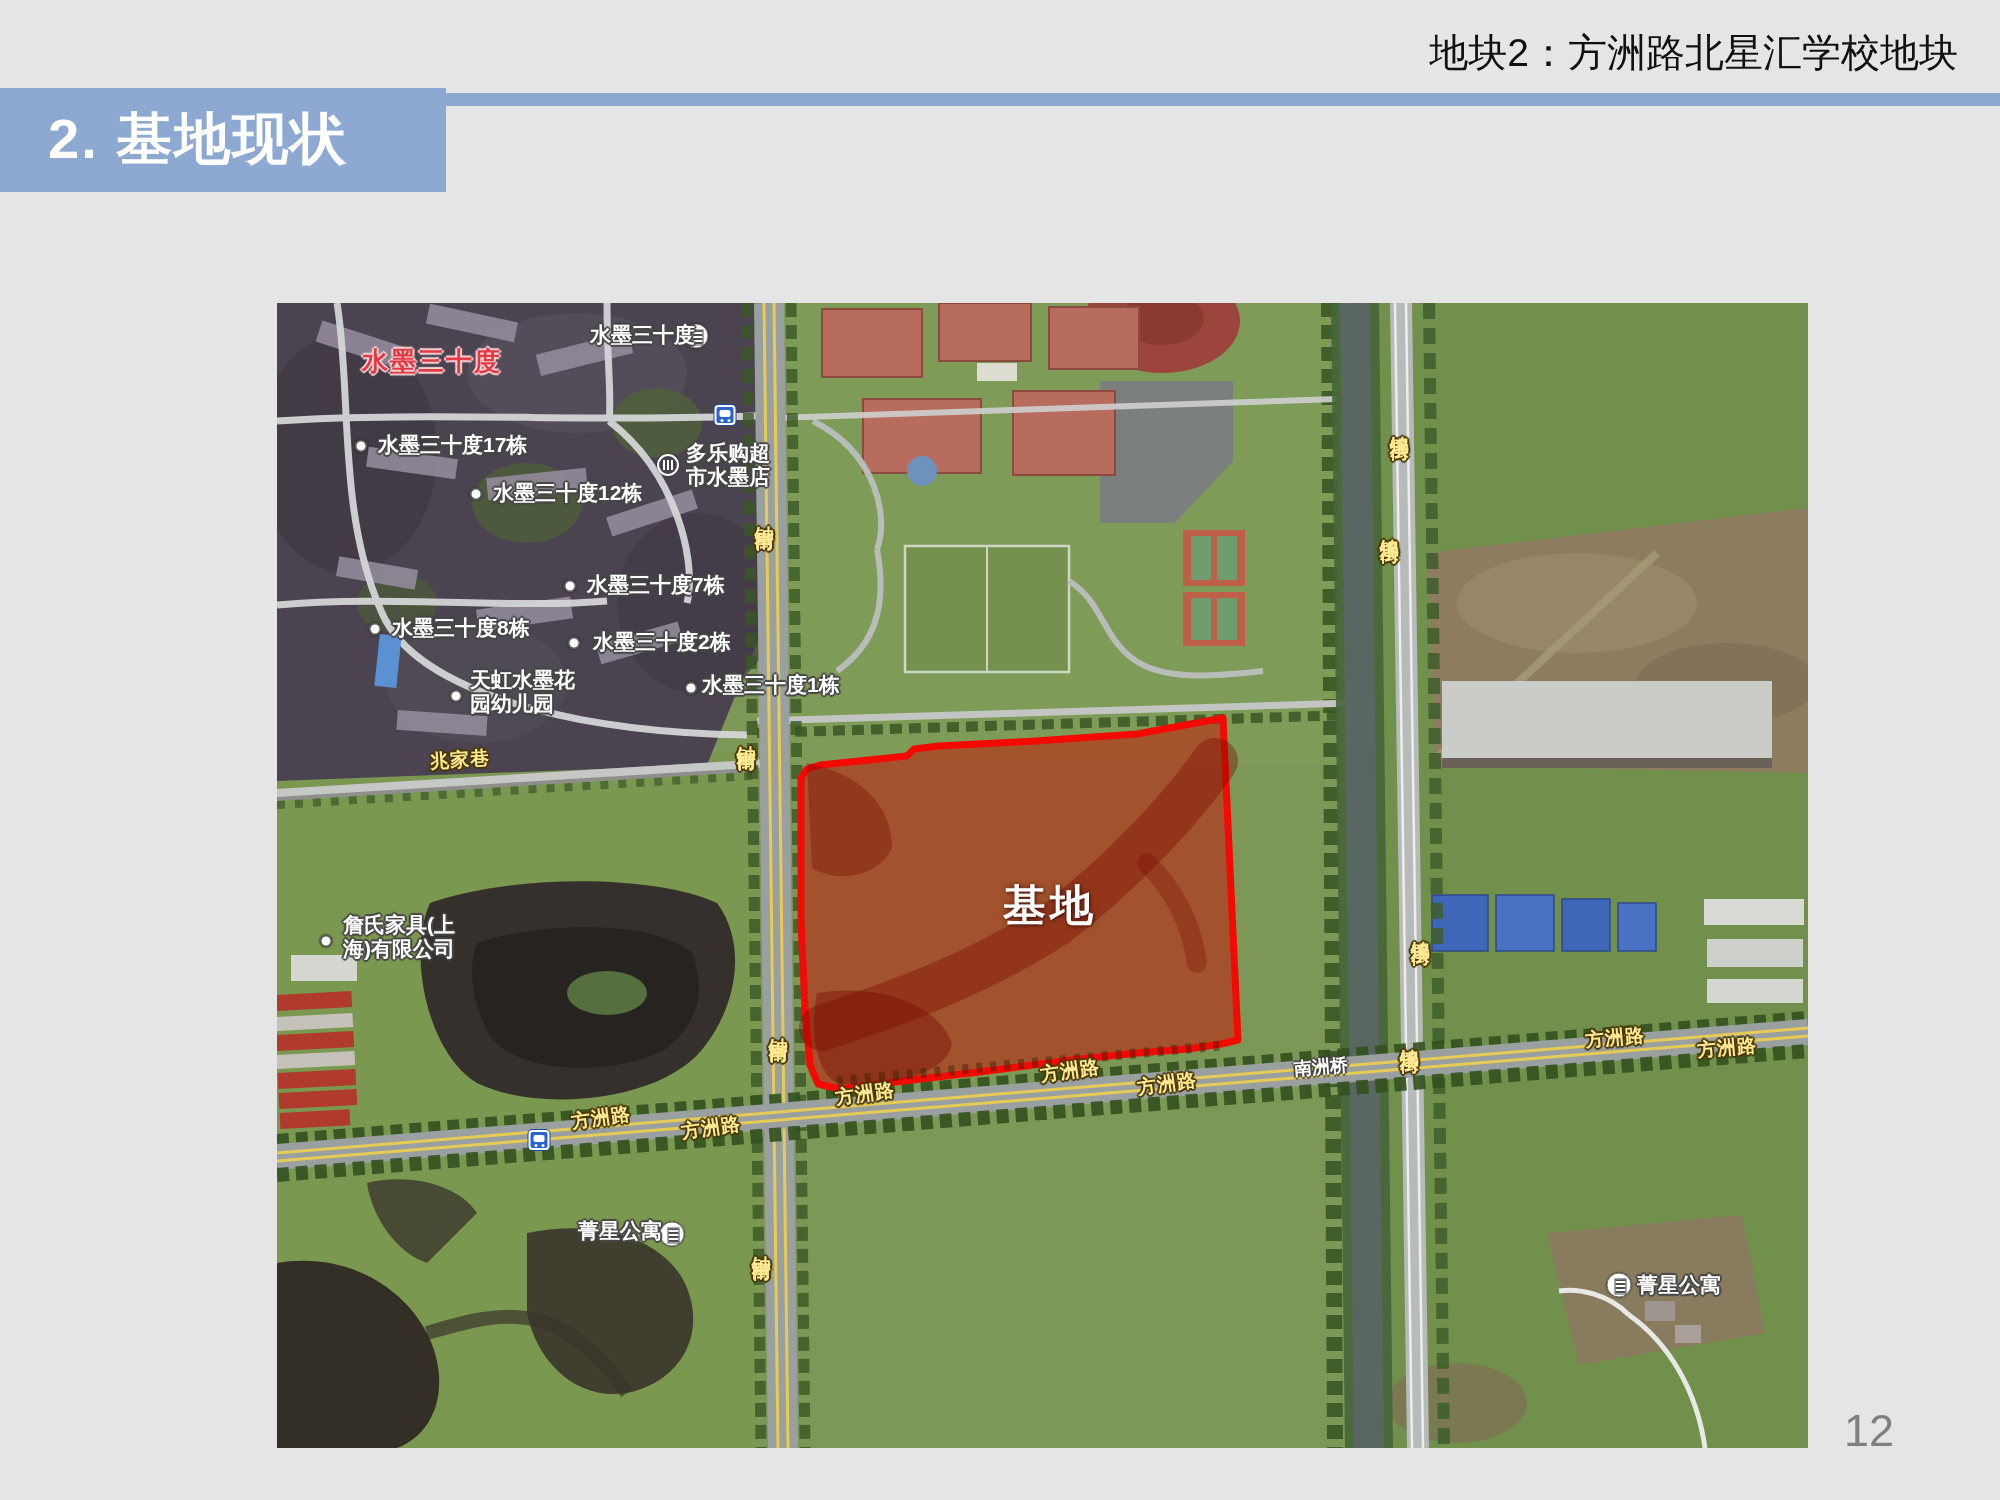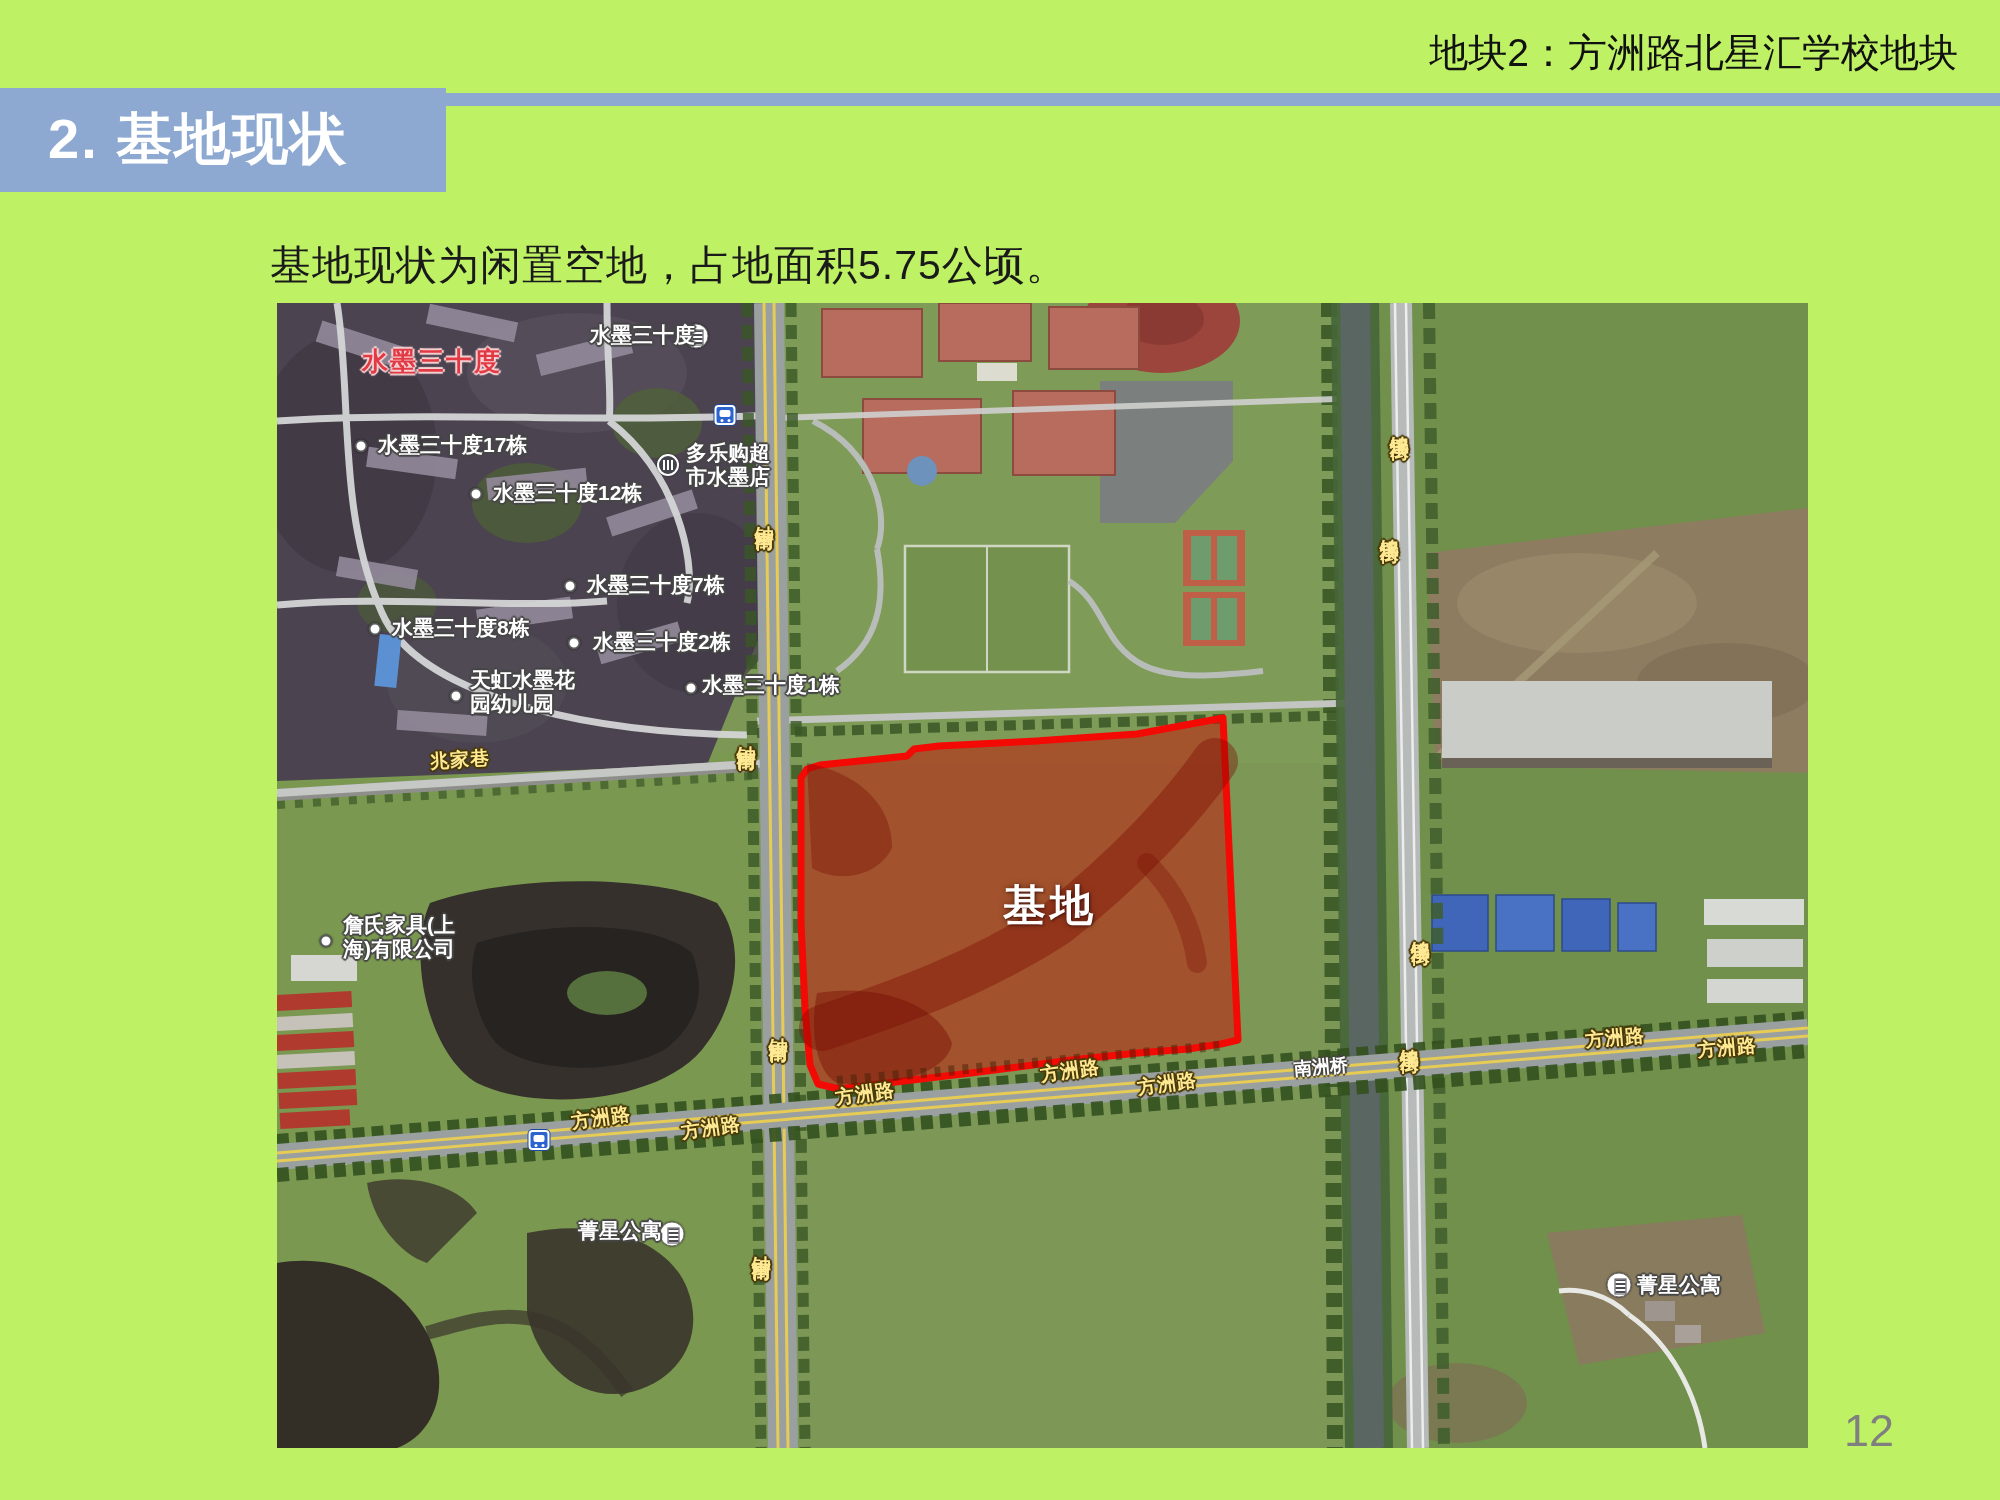--- a/index.html
+++ b/index.html
@@ -1,16 +1,16 @@
 <!DOCTYPE html>
 <html><head>
 <meta charset="utf-8">
 <style>
   html,body{margin:0;padding:0;background:#fff;}
-  .page{position:relative;width:2000px;height:1500px;background:#bef264;overflow:hidden;
+  .page{position:relative;width:2000px;height:1500px;background:#e5e5e5;overflow:hidden;
         font-family:"Liberation Sans","DejaVu Sans",sans-serif;}
 
   
   .header-title{position:absolute;top:26px;right:42px;font-size:39px;color:#111;
 ialias        letter-spacing:1px;font-weight:500;}
 
   
   .accent-strip{position:absolute;left:0;top:93px;width:2000px;height:13px;background:#8EA9D1;}
   .title-bar{position:absolute;left:0;top:88px;width:446px;height:104px;background:#8EA9D1;
              display:flex;align-items:center;}
@@ -68,21 +68,20 @@
 
 <div class="page">
 
   <div class="header-title">地块2：方洲路北星汇学校地块</div>
 
   <div class="accent-strip"></div>
   <div class="title-bar">
     <span>2. 基地现状</span>
   </div>
 
-  <div class="body-text">基地现状为闲置空地，占地面积5.75公顷。</div>
 
   <div class="map">
     <svg width="1531" height="1145" viewBox="0 0 1531 1145" xmlns="http://www.w3.org/2000/svg">
 
       <rect width="1531" height="1145" fill="#7d9756"></rect>
       <rect x="0" y="450" width="480" height="695" fill="#7a9850"></rect>
       <rect x="1100" y="0" width="431" height="1145" fill="#71904b"></rect>
       <rect x="480" y="0" width="620" height="460" fill="#7f9b58"></rect>
 
       <path d="M0,0 H500 V290 L430,462 L0,478 Z" fill="#4b4450"></path>

